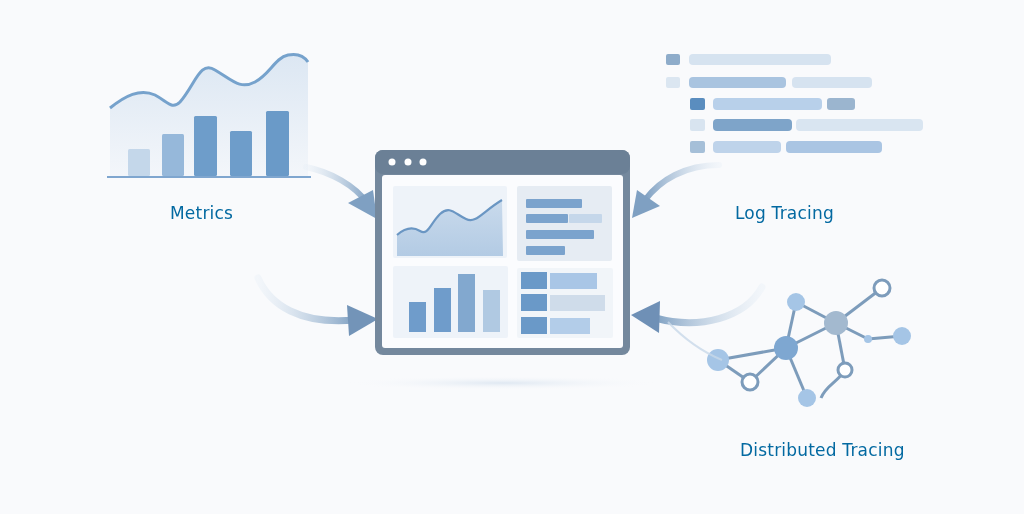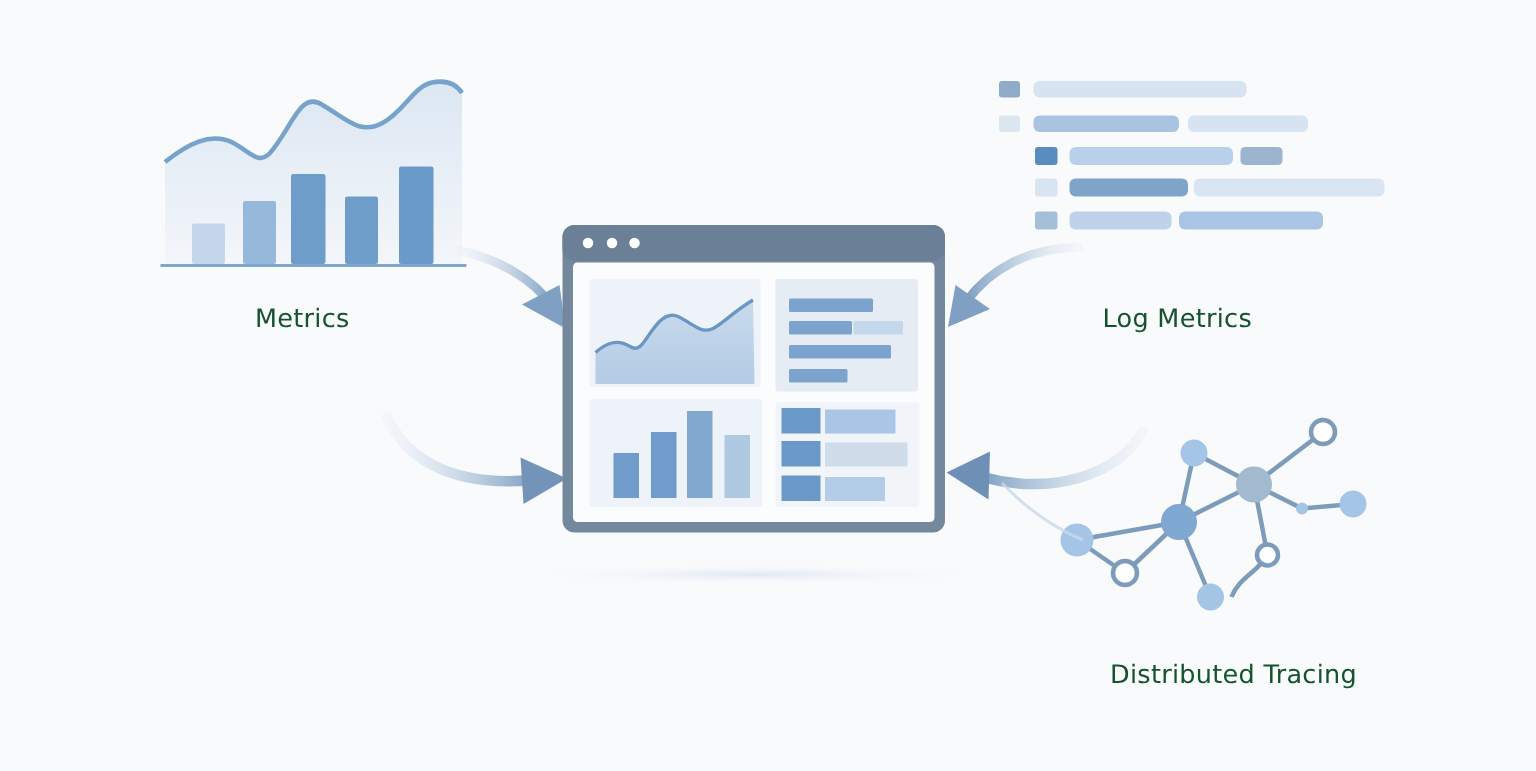--- a/index.html
+++ b/index.html
@@ -4,21 +4,21 @@
 <style>
   html, body { margin: 0; padding: 0; }
   body {
     width: 1024px; height: 514px; overflow: hidden;
     background: #f9fafc;
     font-family: "DejaVu Sans", sans-serif;
     position: relative;
   }
   .label {
     position: absolute;
-    color: #14532d;
+    color: #0369a1;
     font-size: 17px;
     letter-spacing: 0.2px;
     white-space: nowrap;
   }
   svg.canvas { position: absolute; left: 0; top: 0; }
 </style>
 </head>
 <body>
 
 <svg class="canvas" width="1024" height="514" viewBox="0 0 1024 514">
@@ -157,14 +157,14 @@
       <rect x="550" y="273" width="47" height="16" fill="#a9c6e6"></rect>
       <rect x="521" y="294" width="26" height="17" fill="#6a99c8"></rect>
       <rect x="550" y="295" width="55" height="16" fill="#cfdcea"></rect>
       <rect x="521" y="317" width="26" height="17" fill="#6a99c8"></rect>
       <rect x="550" y="318" width="40" height="16" fill="#b3cde9"></rect>
     </g>
   </g>
 </svg>
 
 <div class="label" style="left:170px; top:203px;">Metrics</div>
-<div class="label" style="left:735px; top:203px;">Log Metrics</div>
+<div class="label" style="left:735px; top:203px;">Log Tracing</div>
 <div class="label" style="left:740px; top:440px;">Distributed Tracing</div>
 
 </body></html>

